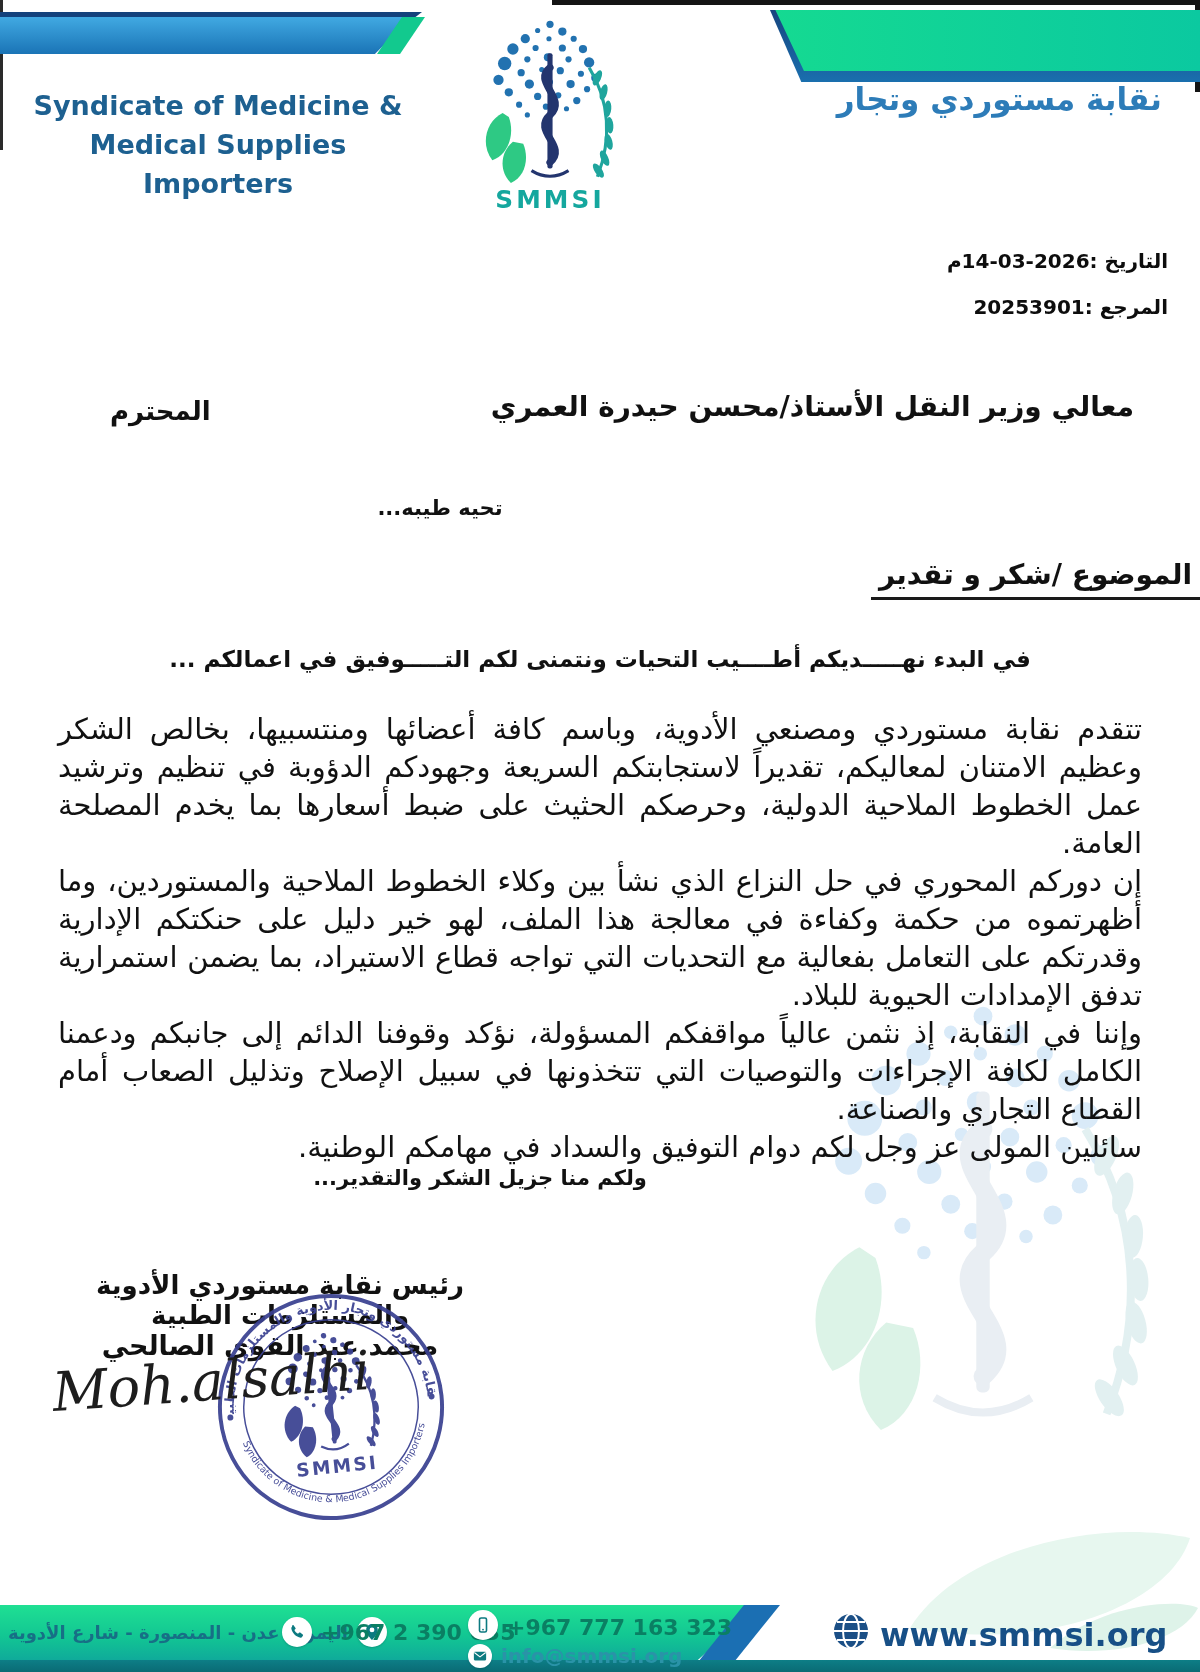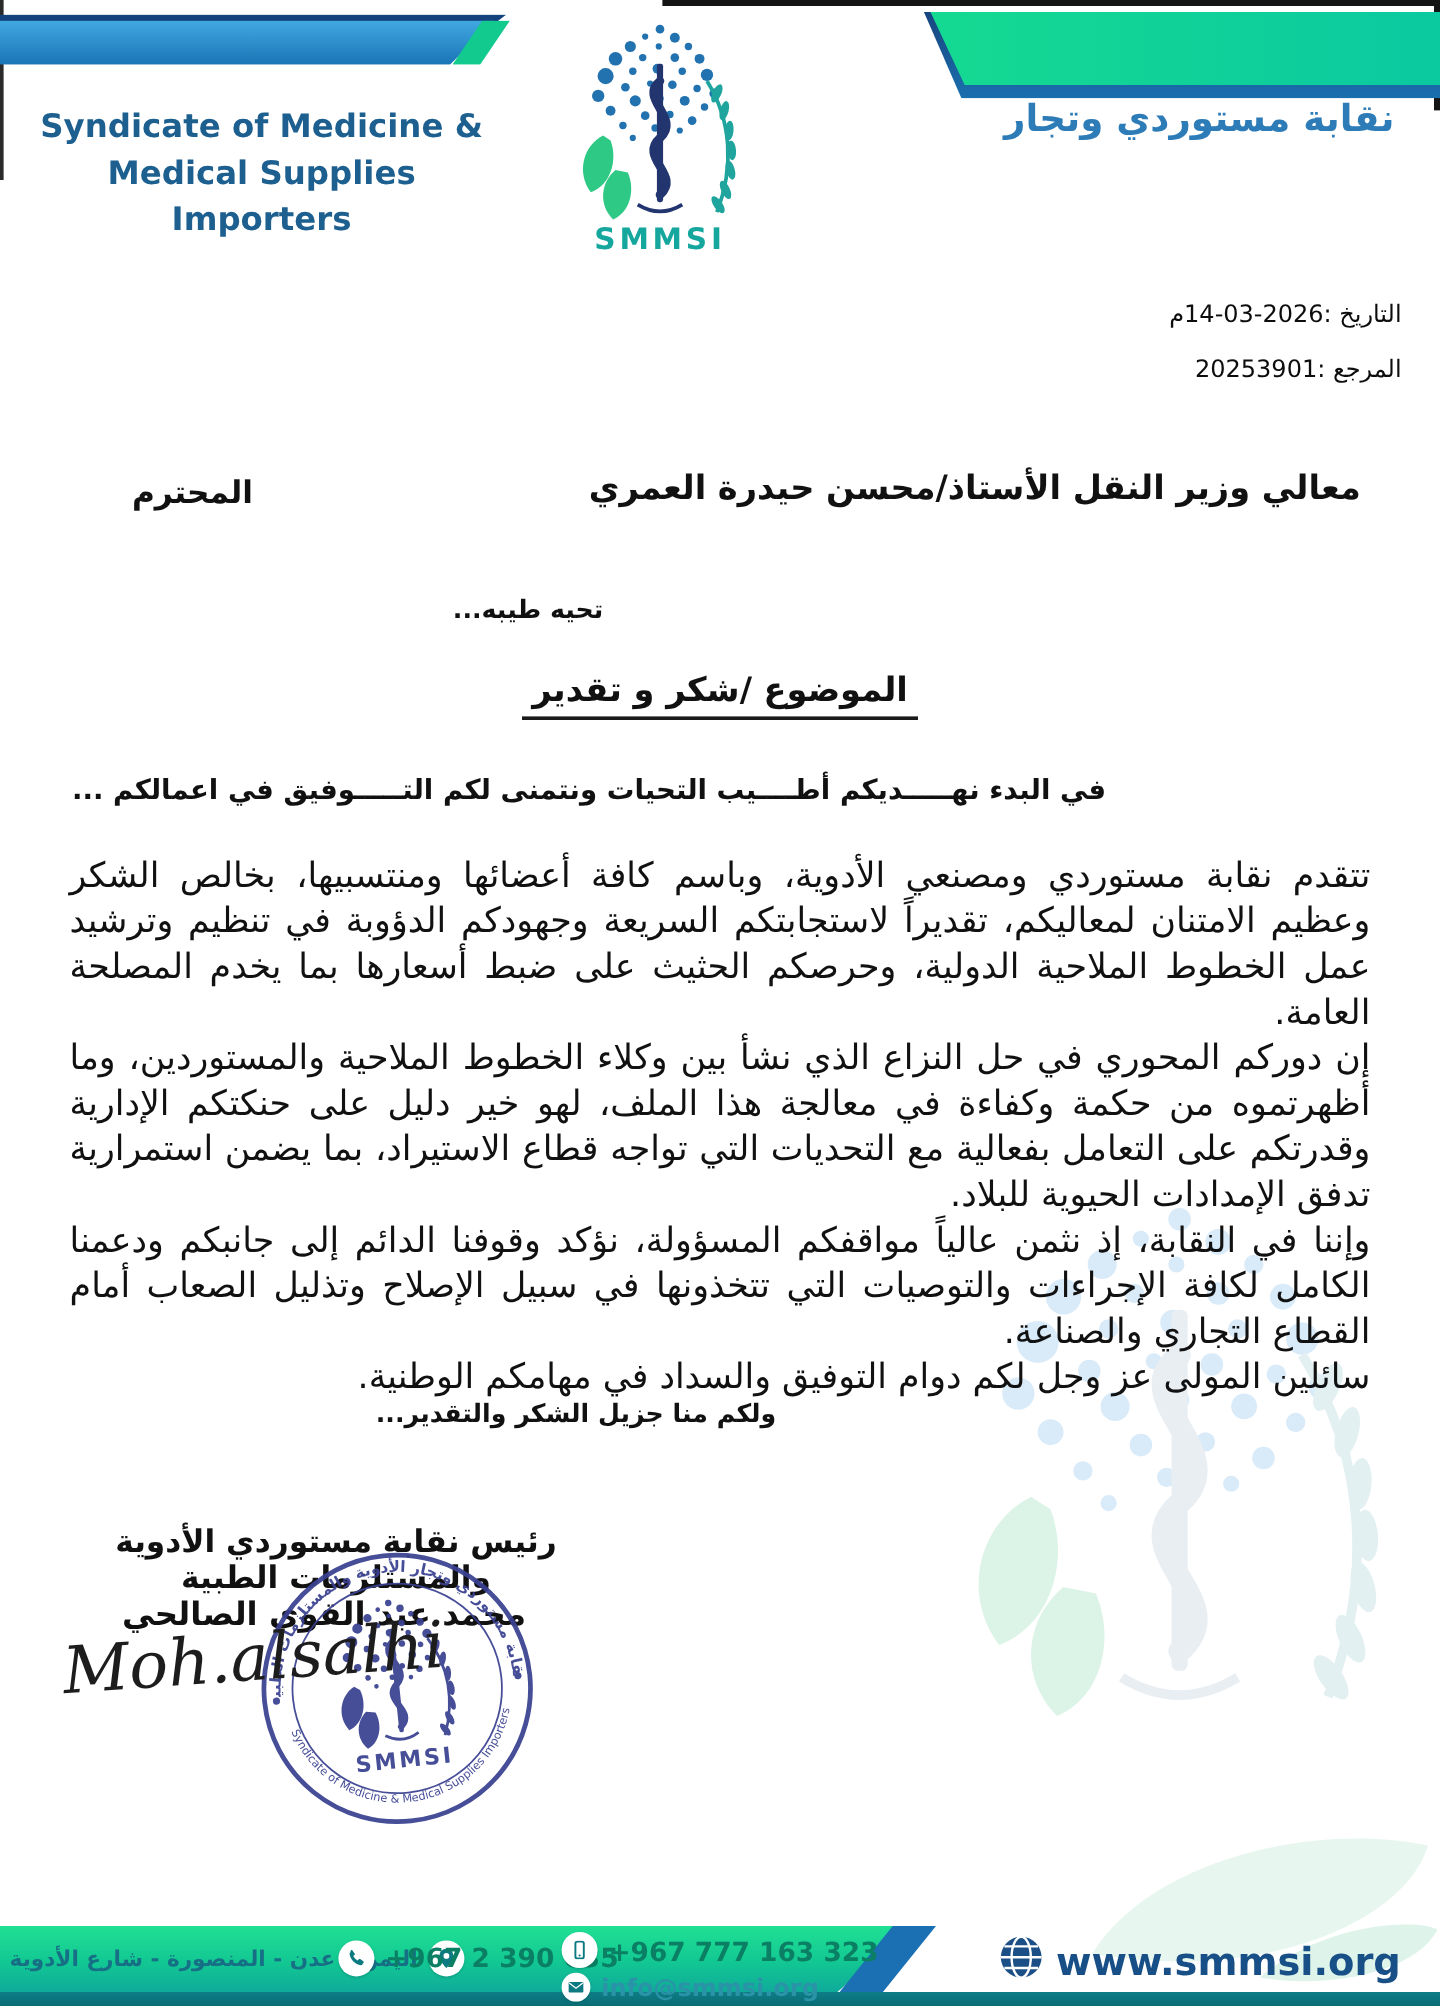--- a/index.html
+++ b/index.html
@@ -29,31 +29,31 @@
     clip-path:polygon(3.5% 0,100% 0,100% 100%,10% 100%);}
 
   .org-en{left:14px;top:86px;width:408px;text-align:center;font-size:27px;font-weight:bold;
     color:#1d6090;line-height:1.45;}
   .org-ar{left:700px;top:76px;width:462px;direction:rtl;text-align:right;font-size:31px;
     font-weight:bold;color:#2d7cb8;line-height:1.5;}
   .logo-main{left:462px;top:14px;}
 
   
   .meta-block{right:32px;top:238px;width:300px;direction:rtl;text-align:right;
-    font-size:20px;font-weight:normal;line-height:2.3;color:#0d0d0d;}
+    font-size:20px;font-weight:bold;line-height:2.3;color:#0d0d0d;}
 
   
   .addressee{right:66px;top:390px;direction:rtl;font-size:28px;font-weight:bold;}
   .honorific{left:110px;top:396px;direction:rtl;font-size:26px;font-weight:bold;}
   .greeting{left:325px;top:496px;width:230px;text-align:center;direction:rtl;
     font-size:21px;font-weight:bold;}
-  .subject-row{left:0;top:558px;width:100%;text-align:center;direction:rtl;}
+  .subject-row{left:0;top:558px;width:100%;text-align:right;direction:rtl;}
   .subject-row span{font-size:28px;font-weight:bold;border-bottom:3px solid #1a1a1a;
     padding:0 8px 6px;}
-  .intro{left:60px;right:60px;top:646px;direction:rtl;text-align:left;
+  .intro{left:60px;right:60px;top:646px;direction:rtl;text-align:center;
     font-size:23px;font-weight:bold;}
   .bodytext{left:58px;right:58px;top:710px;direction:rtl;text-align:justify;
     font-size:29px;line-height:38px;z-index:2;}
   .bodytext p{margin:0;}
   .closing{left:290px;top:1166px;width:380px;text-align:center;direction:rtl;
     font-size:21px;font-weight:bold;}
 
   
   .sig-title{left:40px;top:1270px;width:480px;text-align:center;direction:rtl;
     font-size:26px;font-weight:bold;z-index:2;}

